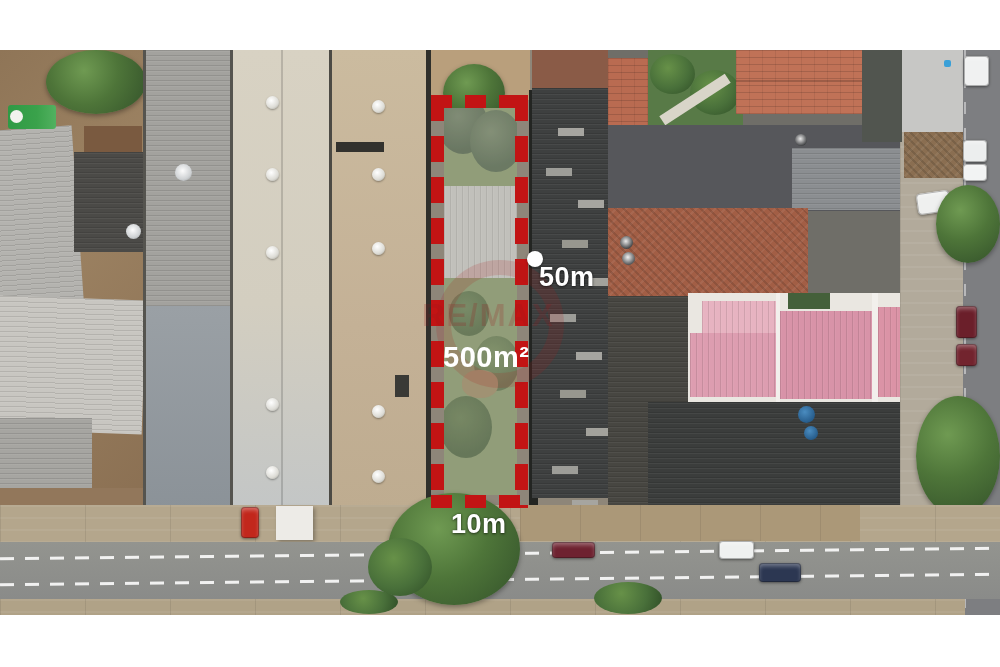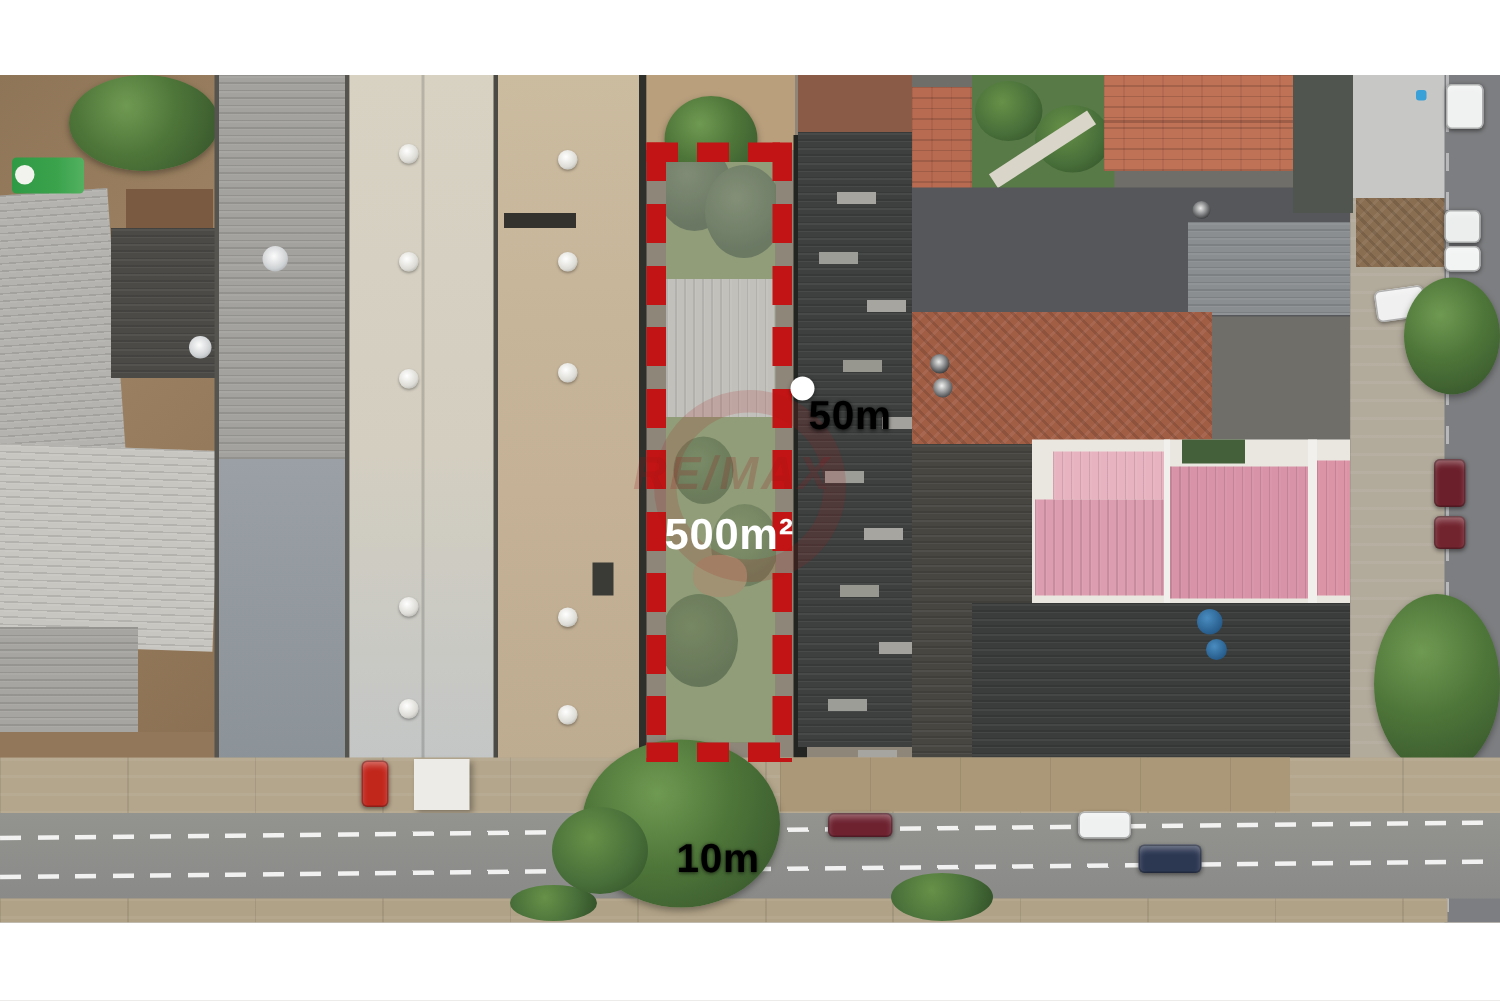--- a/index.html
+++ b/index.html
@@ -18,26 +18,26 @@
   .vent{border-radius:50%;background:radial-gradient(circle at 40% 35%,#ffffff 0%,#dddcd6 60%,#9b9b95 100%);box-shadow:0 1px 2px rgba(0,0,0,0.35);}
   .dish{border-radius:50%;background:radial-gradient(circle at 45% 40%,#fcfcfc 0%,#cfd2d4 60%,#8f9294 100%);}
   .tank{border-radius:50%;background:radial-gradient(circle at 40% 35%,#4a8cc0 0%,#275d8c 70%,#1b4468 100%);}
   .car{border-radius:4px;box-shadow:inset 0 0 0 1px rgba(0,0,0,0.28),inset 0 3px 4px rgba(255,255,255,0.35),0 1px 3px rgba(0,0,0,0.45);}
   
   :root{--bred:#c21414;}
   .edge-v{width:13px;background:repeating-linear-gradient(180deg,var(--bred) 0 26px,transparent 26px 41px);}
   .edge-h{height:13px;background:repeating-linear-gradient(90deg,var(--bred) 0 21px,transparent 21px 34px);}
   .lbl{position:absolute;font-weight:bold;letter-spacing:0.5px;line-height:1;z-index:12;}
   .lbl-dark{color:#ffffff;}
-  .lbl-light{color:#000000;text-shadow:0 1px 3px rgba(0,0,0,0.55),0 0 2px rgba(0,0,0,0.35);}
+  .lbl-light{color:#ffffff;text-shadow:0 1px 3px rgba(0,0,0,0.55),0 0 2px rgba(0,0,0,0.35);}
   .lane{height:3px;background:repeating-linear-gradient(90deg,rgba(255,255,255,0.88) 0 14px,transparent 14px 25px);}
   .patches{background:#a6a5a0;box-shadow:-12px 40px 0 #9d9d98,20px 72px 0 #a6a5a0,4px 112px 0 #98978f,30px 150px 0 #a3a29c,-8px 186px 0 #9d9d98,18px 224px 0 #a6a5a0,2px 262px 0 #98978f,28px 300px 0 #a3a29c,-6px 338px 0 #9d9d98,14px 372px 0 #a6a5a0;}
   .wm{position:absolute;z-index:11;}
   .wm-arc{position:absolute;border-radius:50%;border:15px solid rgba(177,22,26,0.16);}
-  .wm-text{position:absolute;font-style:italic;font-weight:bold;font-size:31px;letter-spacing:2px;color:rgba(155,20,24,0.20);}
+  .wm-text{position:absolute;font-weight:bold;font-size:31px;letter-spacing:2px;color:rgba(155,20,24,0.20);}
 </style>
 </head>
 <body>
 
 <div id="canvas">
   <div class="ab" style="left:0;top:0;width:1000px;height:50px;background:#fff;"></div>
   <div class="ab" style="left:0;top:615px;width:1000px;height:52px;background:#fff;"></div>
 
   <div id="photo">
 
@@ -171,16 +171,16 @@
     </div>
 
     <div class="ab edge-h" style="left:431px;top:45px;width:97px;z-index:10;"></div>
     <div class="ab edge-h" style="left:431px;top:445px;width:97px;z-index:10;"></div>
     <div class="ab edge-v" style="left:431px;top:45px;height:413px;z-index:10;"></div>
     <div class="ab edge-v" style="left:515px;top:45px;height:413px;z-index:10;"></div>
 
     <div class="ab" style="left:527px;top:201px;width:16px;height:16px;border-radius:50%;background:#ffffff;box-shadow:0 1px 3px rgba(0,0,0,0.4);z-index:12;"></div>
     <div class="lbl lbl-light" style="left:539px;top:214px;font-size:27px;">50m</div>
     <div class="lbl lbl-dark" style="left:443px;top:293px;font-size:29px;">500m²</div>
-    <div class="lbl lbl-light" style="left:451px;top:461px;font-size:27px;margin-top:48px;">10m</div>
+    <div class="lbl lbl-light" style="left:451px;top:461px;font-size:27px;">10m</div>
 
   </div>
 </div>
 
 </body></html>

